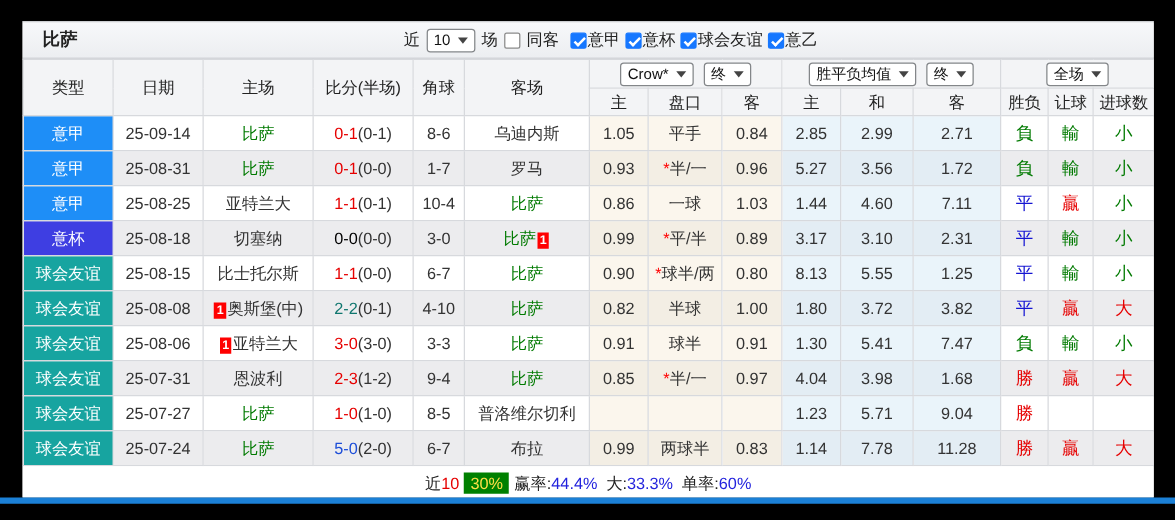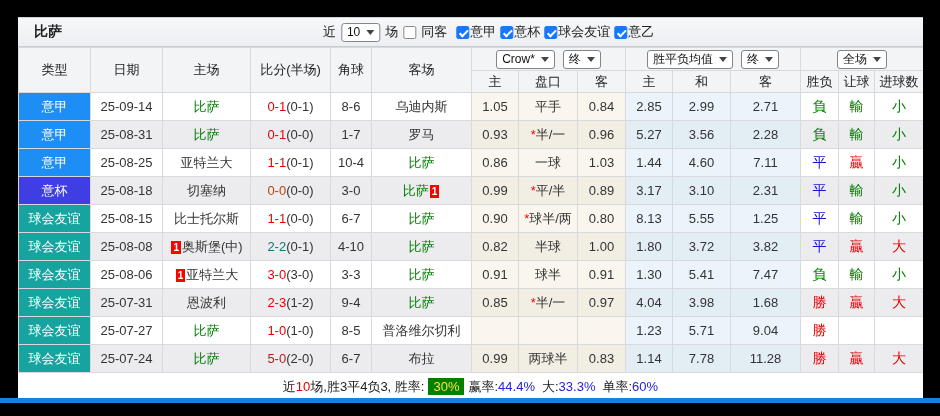--- a/index.html
+++ b/index.html
@@ -176,21 +176,21 @@
           <td>25-08-31</td>
           <td><span style="color: rgb(0, 122, 0);">比萨</span></td>
           <td><span style="color: rgb(230, 0, 0);">0-1</span><span>(0-0)</span></td>
           <td>1-7</td>
           <td><span>罗马</span></td>
           <td class="odds">0.93</td>
           <td class="odds"><span class="star">*</span>半/一</td>
           <td class="odds">0.96</td>
           <td class="avg">5.27</td>
           <td class="avg">3.56</td>
-          <td class="avg">2.28</td>
+          <td class="avg">1.72</td>
           <td class="res" style="color: rgb(0, 122, 0);">負</td>
           <td class="res" style="color: rgb(0, 122, 0);">輸</td>
           <td class="res" style="color: rgb(0, 122, 0);">小</td>
         </tr>
         <tr>
           <td class="type" style="background: rgb(30, 142, 247);">意甲</td>
           <td>25-08-25</td>
           <td><span>亚特兰大</span></td>
           <td><span style="color: rgb(230, 0, 0);">1-1</span><span>(0-1)</span></td>
           <td>10-4</td>
@@ -202,21 +202,21 @@
           <td class="avg">4.60</td>
           <td class="avg">7.11</td>
           <td class="res" style="color: rgb(20, 20, 210);">平</td>
           <td class="res" style="color: rgb(230, 0, 0);">贏</td>
           <td class="res" style="color: rgb(0, 122, 0);">小</td>
         </tr>
         <tr class="alt">
           <td class="type" style="background: rgb(62, 62, 226);">意杯</td>
           <td>25-08-18</td>
           <td><span>切塞纳</span></td>
-          <td><span style="color: #c2410c;">0-0</span><span>(0-0)</span></td>
+          <td><span style="color: #000000;">0-0</span><span>(0-0)</span></td>
           <td>3-0</td>
           <td><span style="color: rgb(0, 122, 0);">比萨</span><span class="badge">1</span></td>
           <td class="odds">0.99</td>
           <td class="odds"><span class="star">*</span>平/半</td>
           <td class="odds">0.89</td>
           <td class="avg">3.17</td>
           <td class="avg">3.10</td>
           <td class="avg">2.31</td>
           <td class="res" style="color: rgb(20, 20, 210);">平</td>
           <td class="res" style="color: rgb(0, 122, 0);">輸</td>
@@ -304,40 +304,39 @@
           <td class="avg">5.71</td>
           <td class="avg">9.04</td>
           <td class="res" style="color: rgb(230, 0, 0);">勝</td>
           <td class="res"></td>
           <td class="res"></td>
         </tr>
         <tr class="alt">
           <td class="type" style="background: rgb(23, 164, 160);">球会友谊</td>
           <td>25-07-24</td>
           <td><span style="color: rgb(0, 122, 0);">比萨</span></td>
-          <td><span style="color: #b91c1c;">5-0</span><span>(2-0)</span></td>
+          <td><span style="color: #1d4ed8;">5-0</span><span>(2-0)</span></td>
           <td>6-7</td>
           <td><span>布拉</span></td>
           <td class="odds">0.99</td>
           <td class="odds">两球半</td>
           <td class="odds">0.83</td>
           <td class="avg">1.14</td>
           <td class="avg">7.78</td>
           <td class="avg">11.28</td>
           <td class="res" style="color: rgb(230, 0, 0);">勝</td>
           <td class="res" style="color: rgb(230, 0, 0);">贏</td>
           <td class="res" style="color: rgb(230, 0, 0);">大</td>
         </tr>
       </tbody>
   </table>
 
   <div class="footer">
     <span>近</span>
       <span class="red">10</span>
-      <span>场,胜3平4负3, 胜率:</span>
     <span class="wbadge">30%</span>
     <span>赢率:</span>
       <span class="blue">44.4%</span>
     <span class="gap">大:</span>
       <span class="blue">33.3%</span>
     <span class="gap">单率:</span>
       <span class="blue">60%</span>
   </div>
 </div>
 

